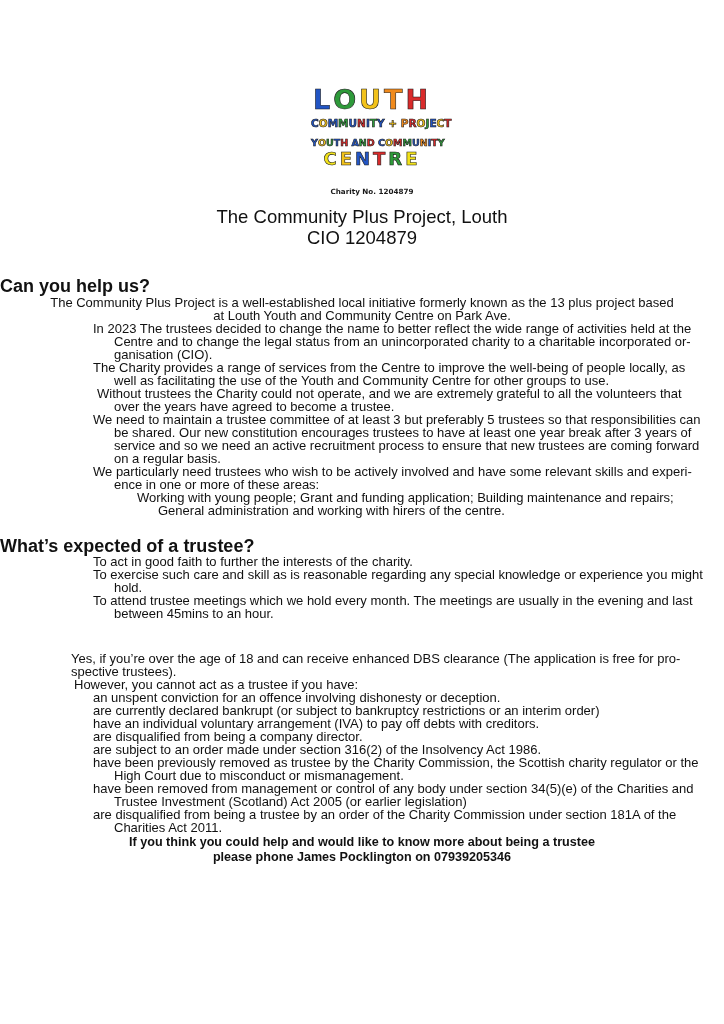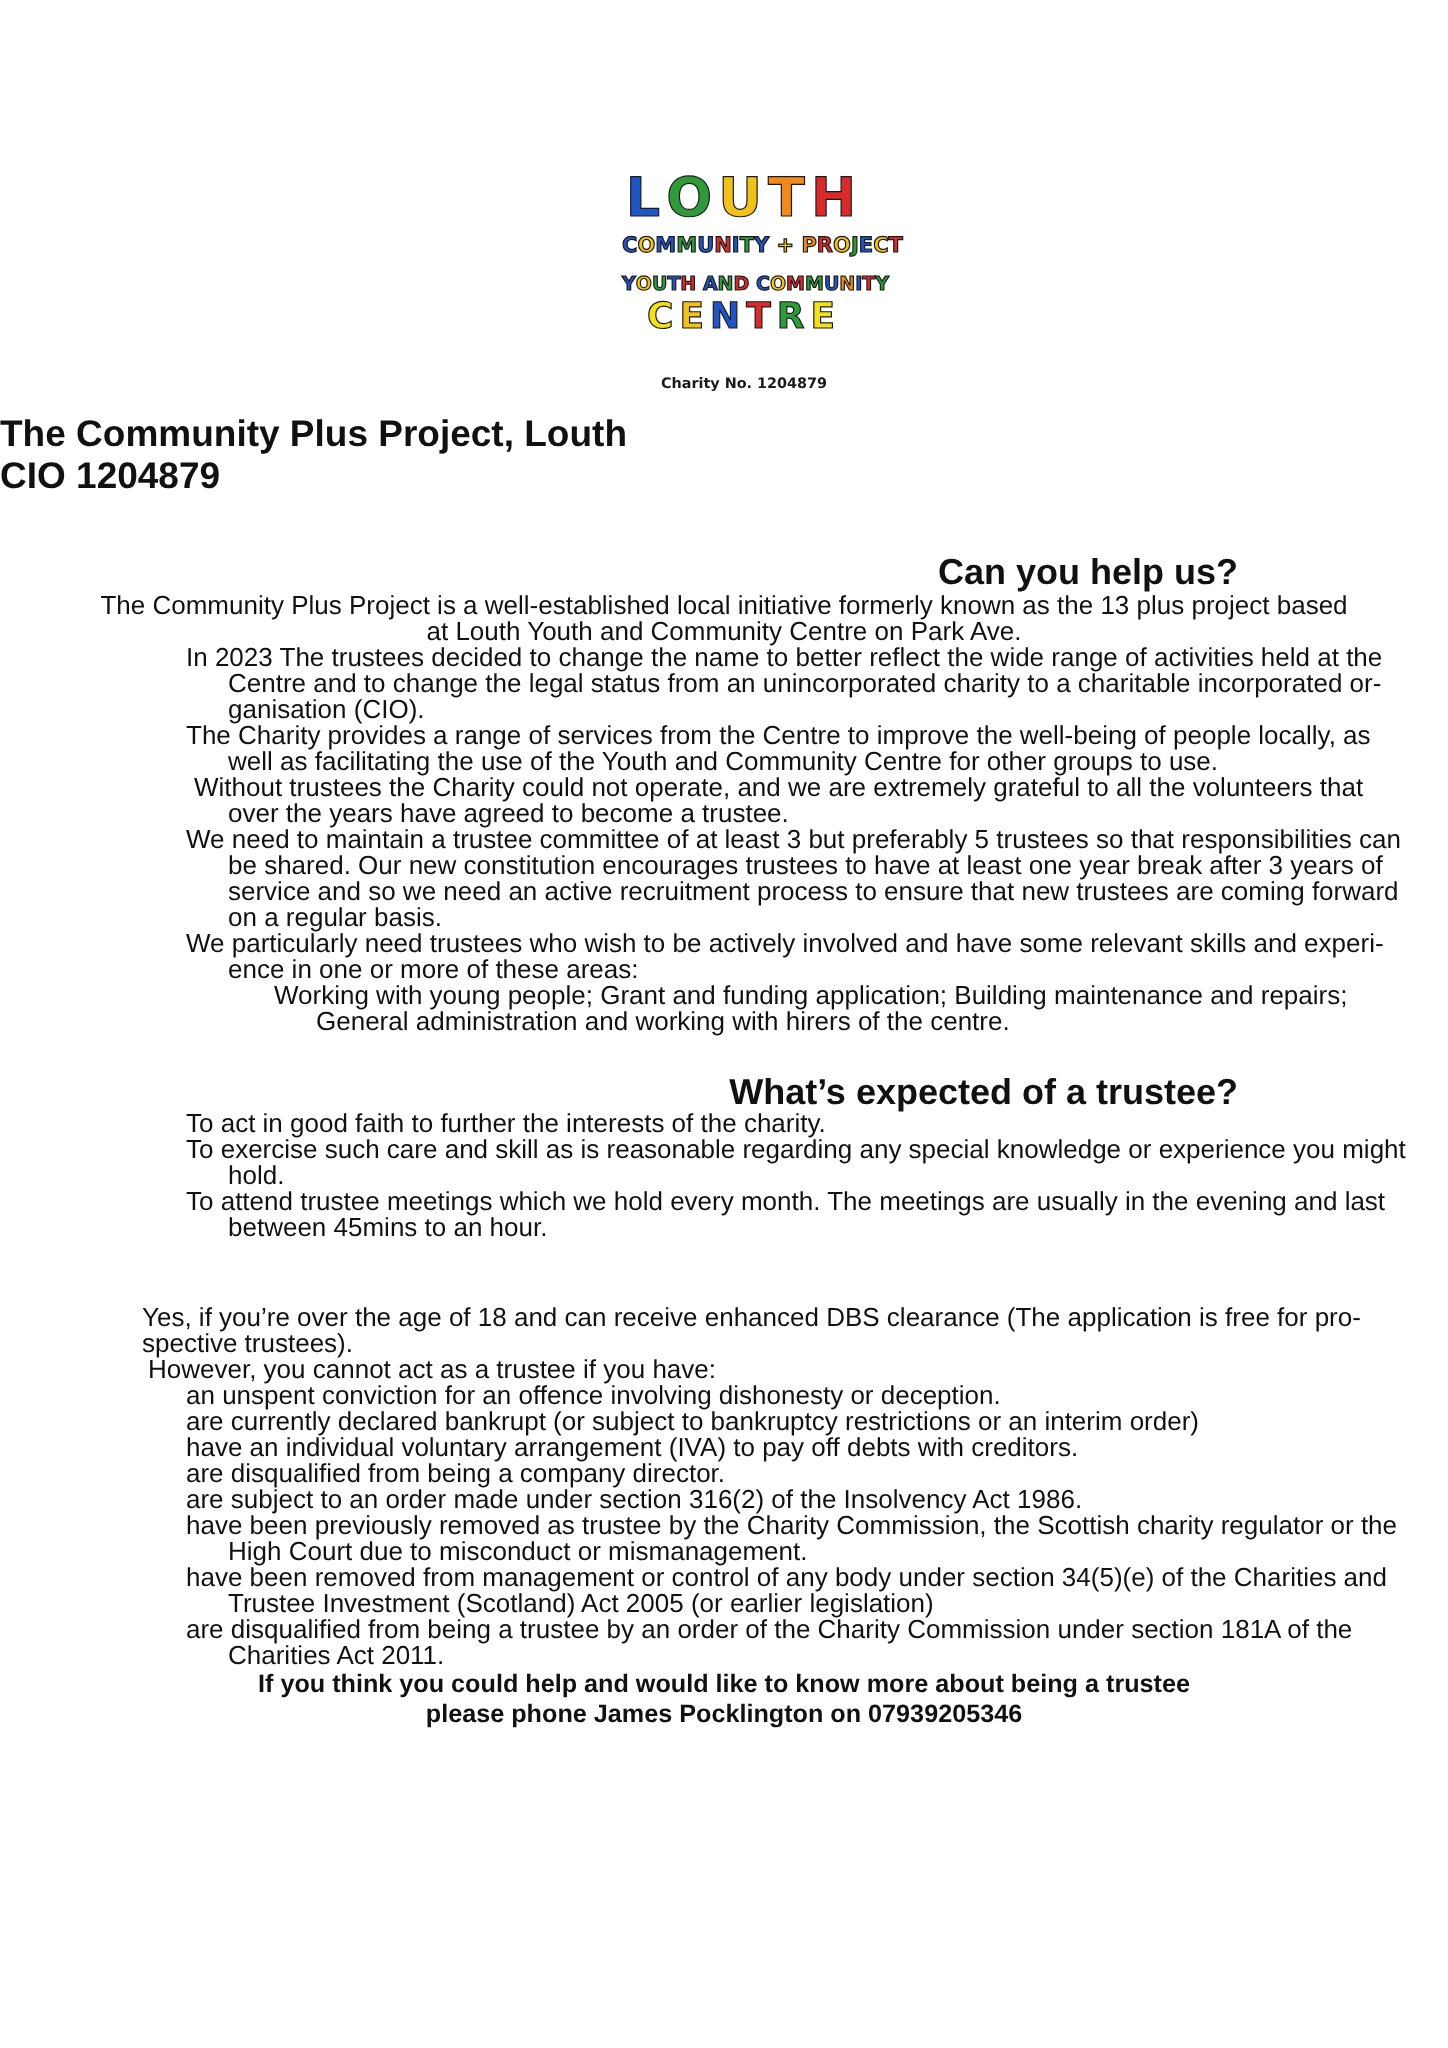--- a/index.html
+++ b/index.html
@@ -55,33 +55,33 @@
       font-family: "DejaVu Sans", sans-serif;
       font-weight: bold;
       color: #1a1a1a;
     }
 
     
     .title {
       position: absolute;
       left: 0;
       width: 724px;
-      text-align: left;
-      font-weight: bold;
+      text-align: center;
+      font-weight: normal;
       font-size: 18.5px;
       line-height: 21px;
     }
     .title1 { top: 206px; }
     .title2 { top: 227px; }
 
     .heading {
       position: absolute;
       left: 0;
       width: 619px;
-      text-align: right;
+      text-align: left;
       font-weight: bold;
       font-size: 18px;
       line-height: 20px;
     }
     .h-help { top: 276px; }
     .h-expected { top: 536px; }
     .h-anyone { top: 632px; }
 
     .line {
       position: absolute;

